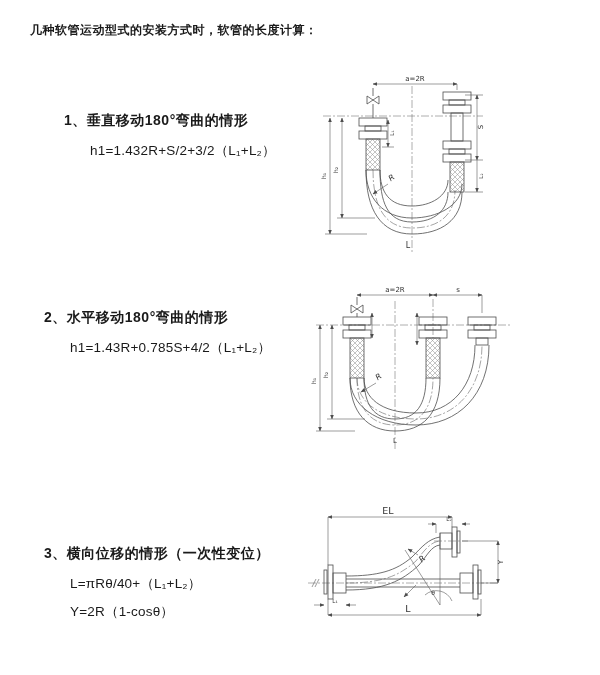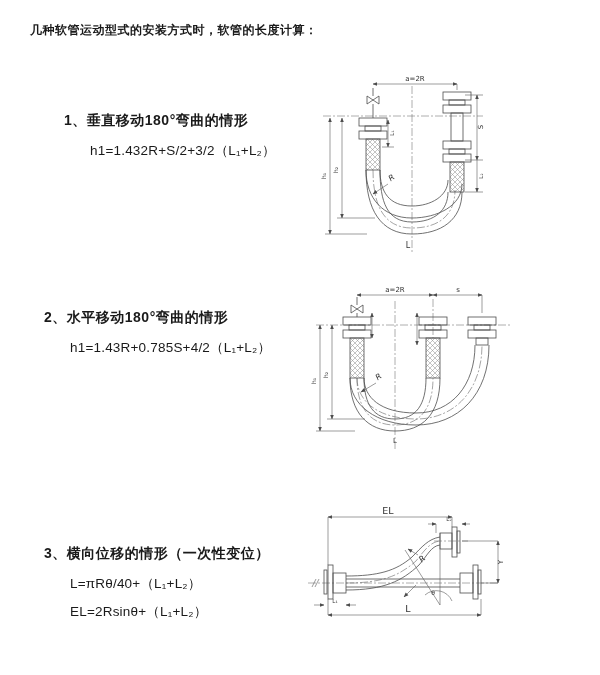--- a/index.html
+++ b/index.html
@@ -43,21 +43,21 @@
 </section>
 
 <section class="sec sec2">
   <h2>2、水平移动180°弯曲的情形</h2>
   <p>h1=1.43R+0.785S+4/2（L₁+L₂）</p>
 </section>
 
 <section class="sec sec3">
   <h2>3、横向位移的情形（一次性变位）</h2>
   <p>L=πRθ/40+（L₁+L₂）</p>
-  <p>EL=2Rsinθ+（L₁+L₂）</p>
+  <p>Y=2R（1-cosθ）</p>
 </section>
 
 <svg class="dgm d1" width="270" height="190" viewBox="0 0 270 190">
   <defs>
     <pattern id="braid" width="5" height="5" patternUnits="userSpaceOnUse">
       <path d="M0 5 L5 0 M0 0 L5 5" stroke="#8a8a8a" stroke-width="0.5" fill="none"></path>
     </pattern>
     <marker id="ar" viewBox="0 0 10 10" refX="9" refY="5" markerWidth="8" markerHeight="8" orient="auto-start-reverse" markerUnits="strokeWidth">
       <path d="M0 1 L10 5 L0 9 z" fill="#4d4d4d"></path>
     </marker>

